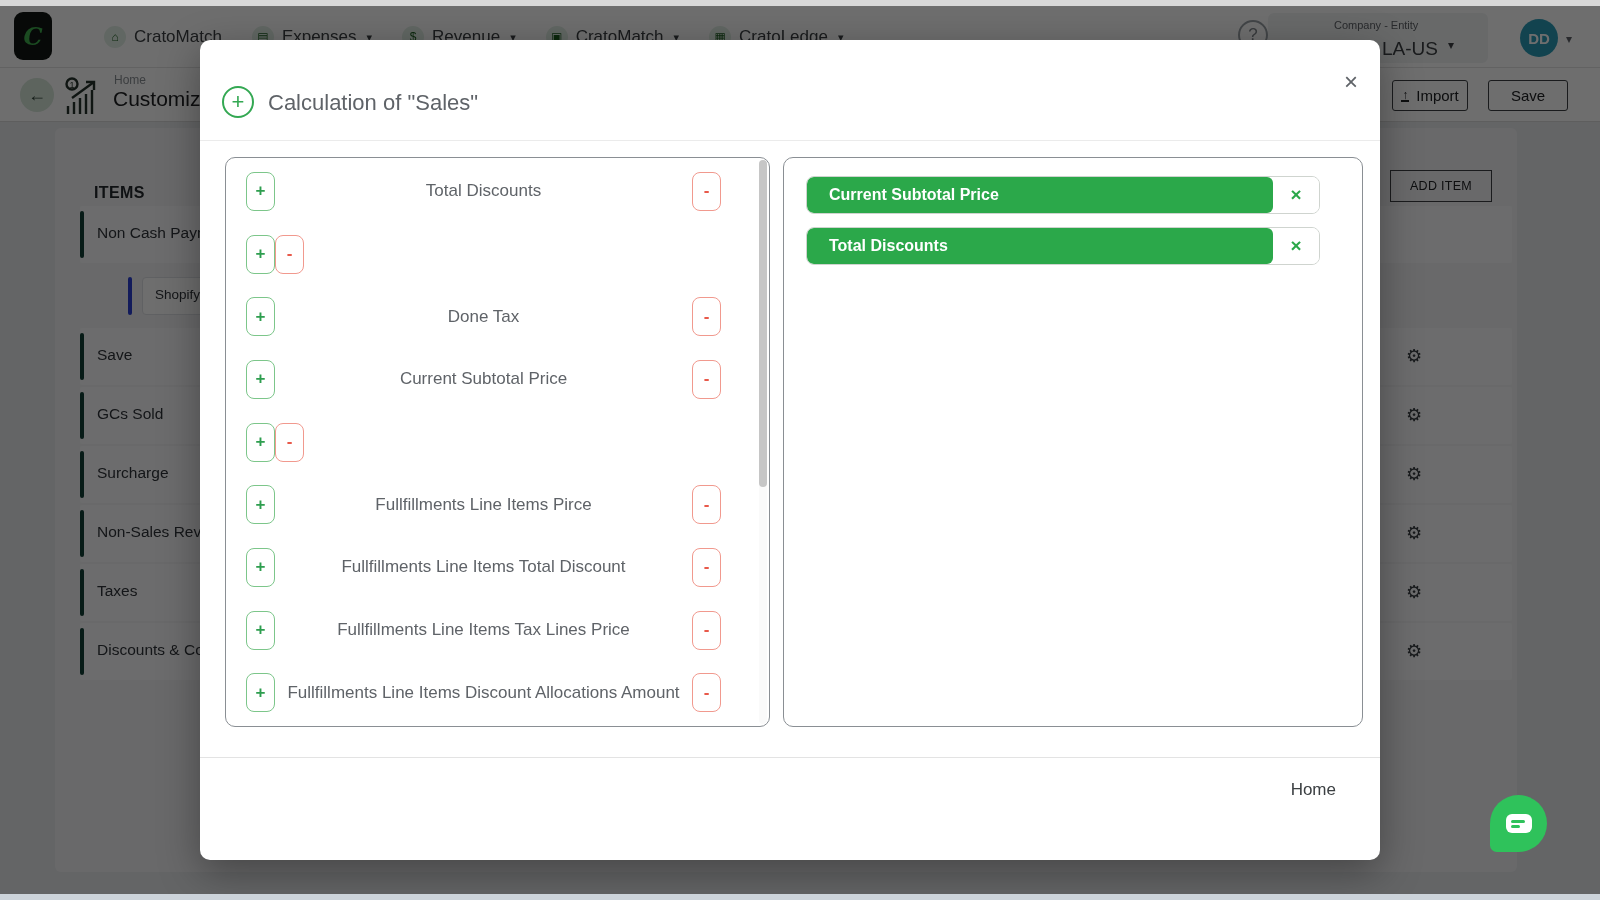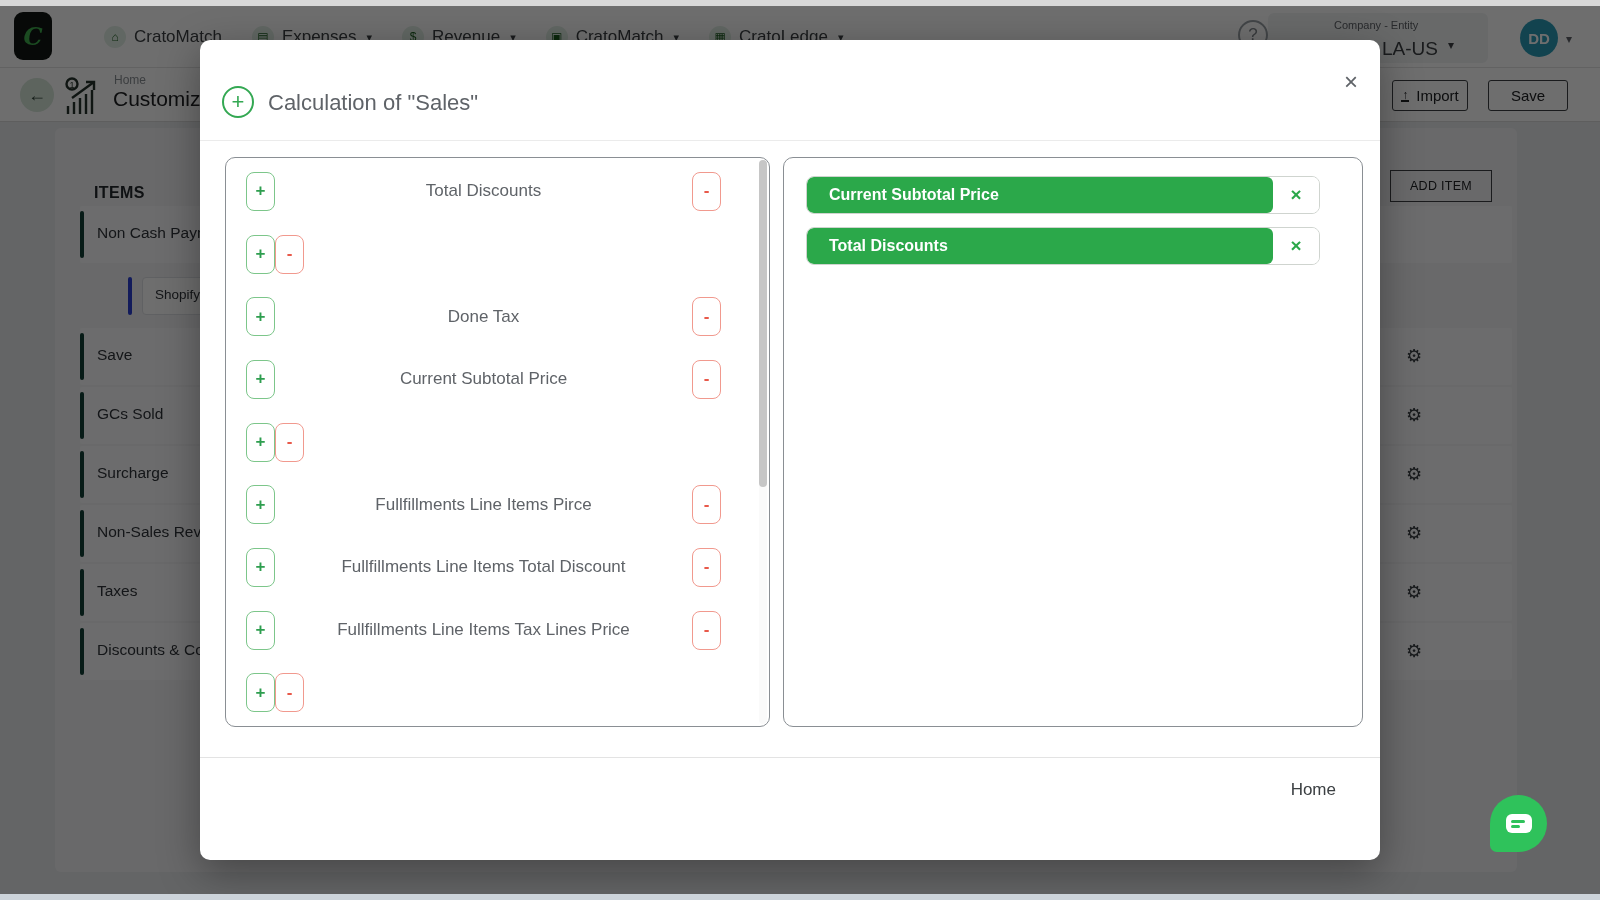--- a/index.html
+++ b/index.html
@@ -257,20 +257,21 @@
         <div class="av-label">Fullfillments Line Items Total Discount</div>
         <button class="sq-btn minus-btn">-</button>
       </div>
       <div class="av-row">
         <button class="sq-btn plus-btn">+</button>
         <div class="av-label">Fullfillments Line Items Tax Lines Price</div>
         <button class="sq-btn minus-btn">-</button>
       </div>
       <div class="av-row">
         <button class="sq-btn plus-btn">+</button>
+        <div class="av-label">Fullfillments Line Items Discount Allocations Amount</div>
         <button class="sq-btn minus-btn">-</button>
       </div>
     </div>
     <div class="scroll-track">
       <div class="scroll-thumb"></div>
     </div>
   </div>
 
   <div class="panel right-panel">
     <div class="sel-list">

